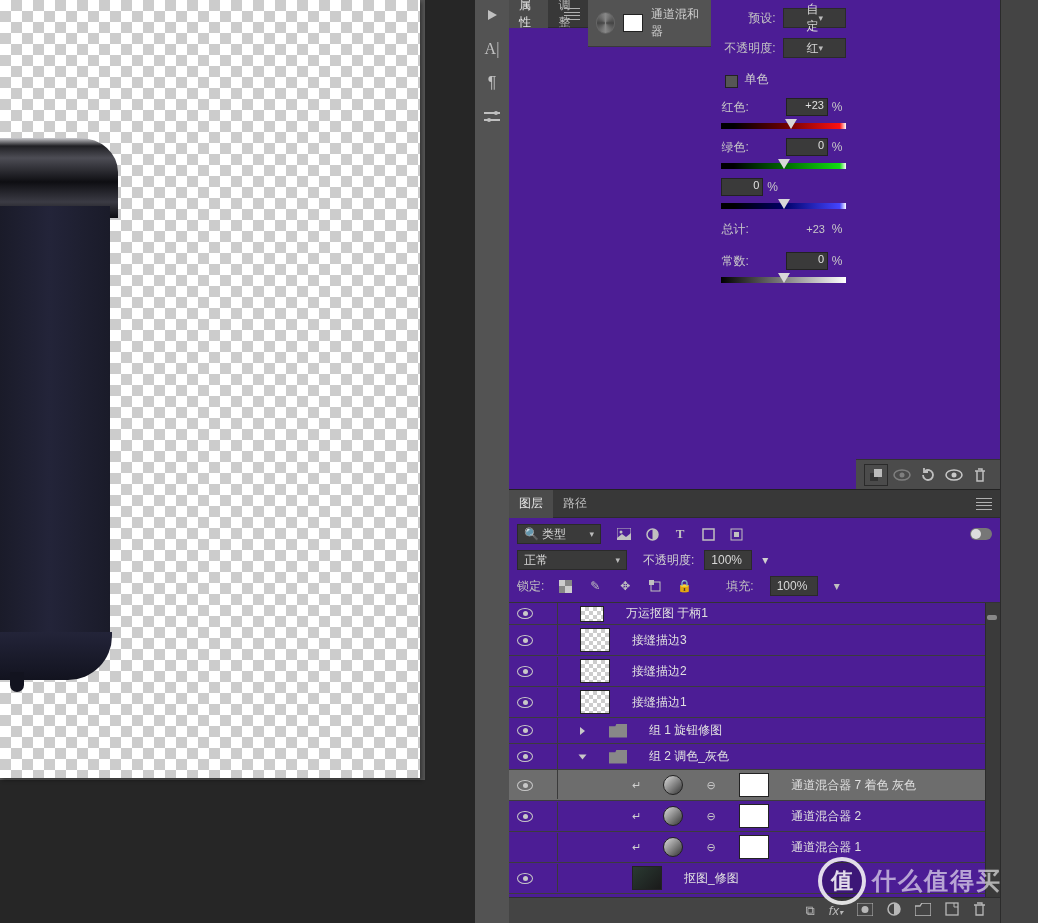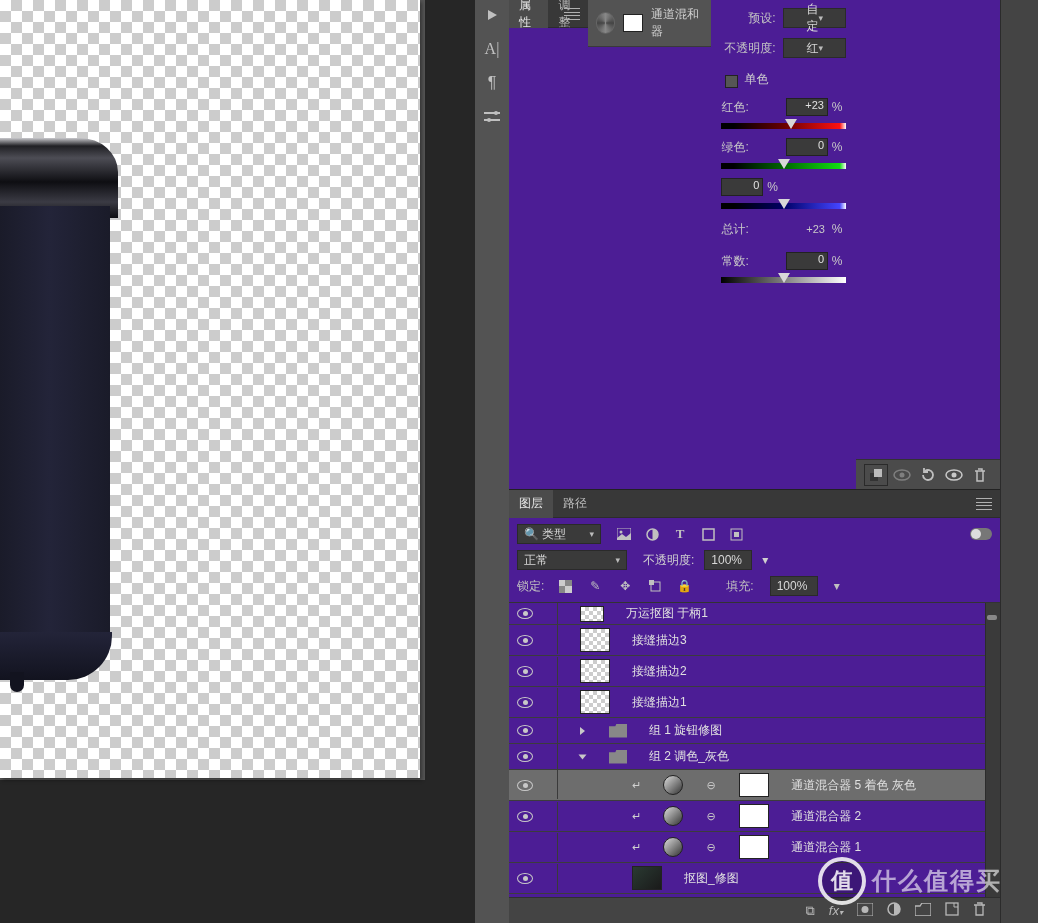--- a/index.html
+++ b/index.html
@@ -402,21 +402,21 @@
         <span class="layer-name">组 2 调色_灰色</span>
       </div>
       <div class="layer sel-bg">
         <span class="eye"></span>
             <span class="vsep"></span>
         <span class="indent1"></span>
         <span style="font-size:11px;">↵</span>
         <span class="adj-round"></span>
         <span class="link-ico">⊖</span>
         <div class="thumb22"></div>
-        <span class="layer-name">通道混合器 5 着色 灰色</span>
+        <span class="layer-name">通道混合器 7 着色 灰色</span>
       </div>
       <div class="layer">
         <span class="eye"></span>
             <span class="vsep"></span>
         <span class="indent1"></span>
         <span style="font-size:11px;">↵</span>
         <span class="adj-round"></span>
         <span class="link-ico">⊖</span>
         <div class="thumb22"></div>
         <span class="layer-name">通道混合器 2</span>

